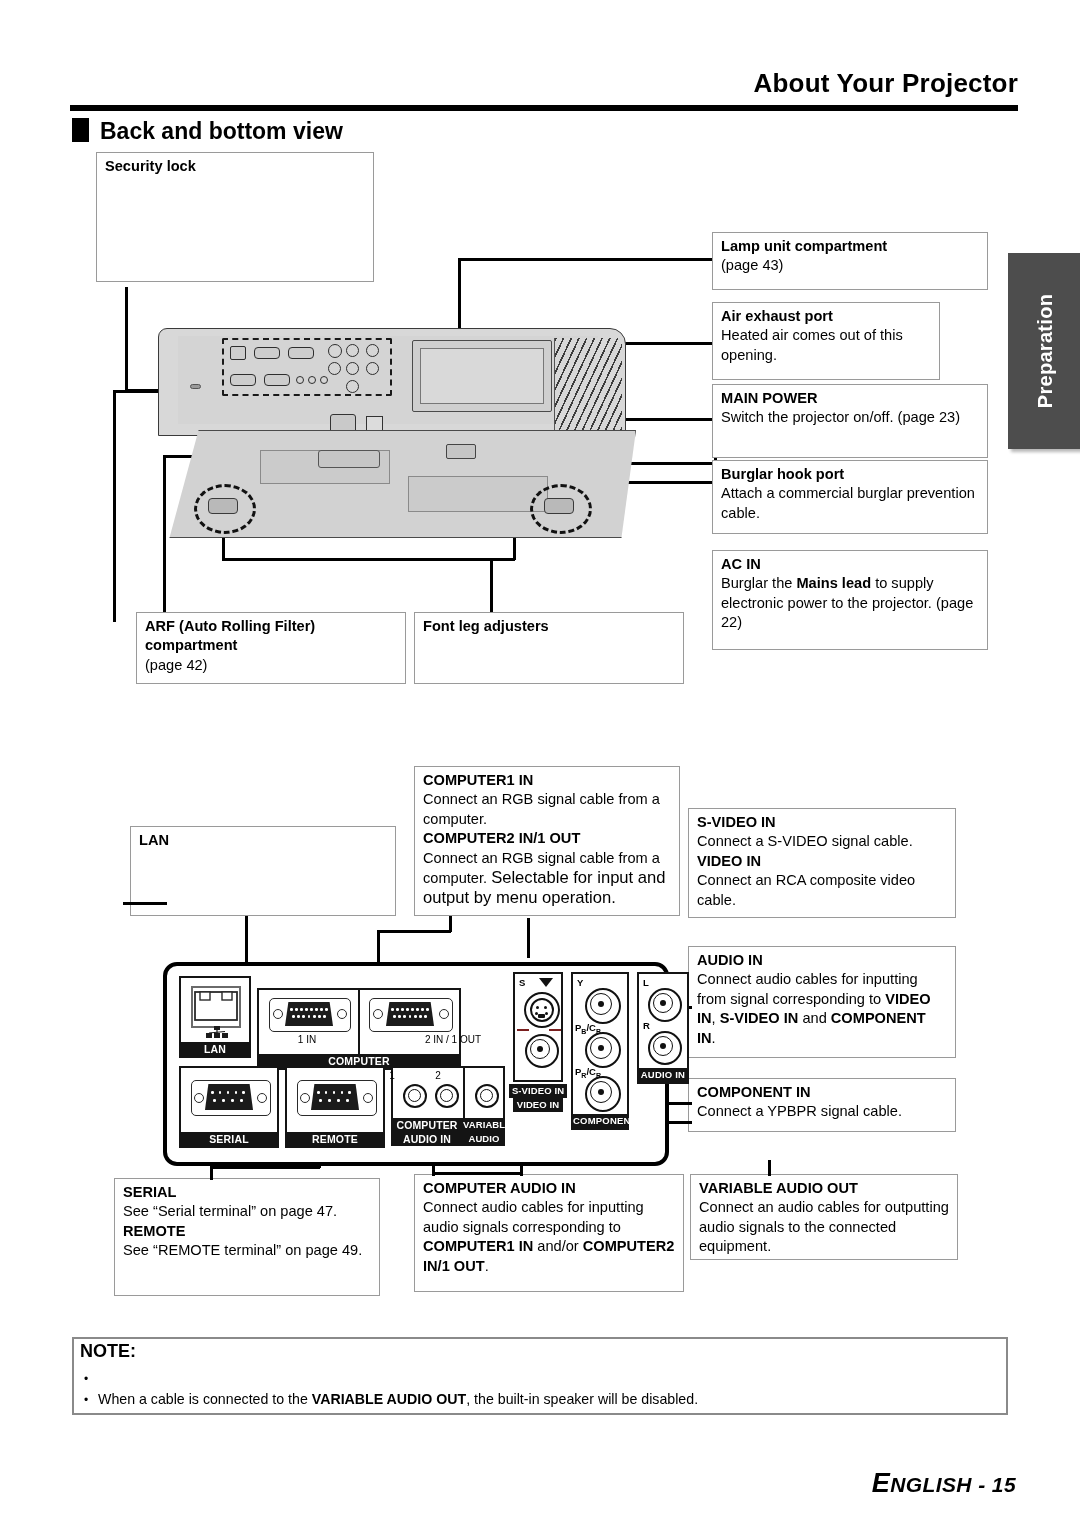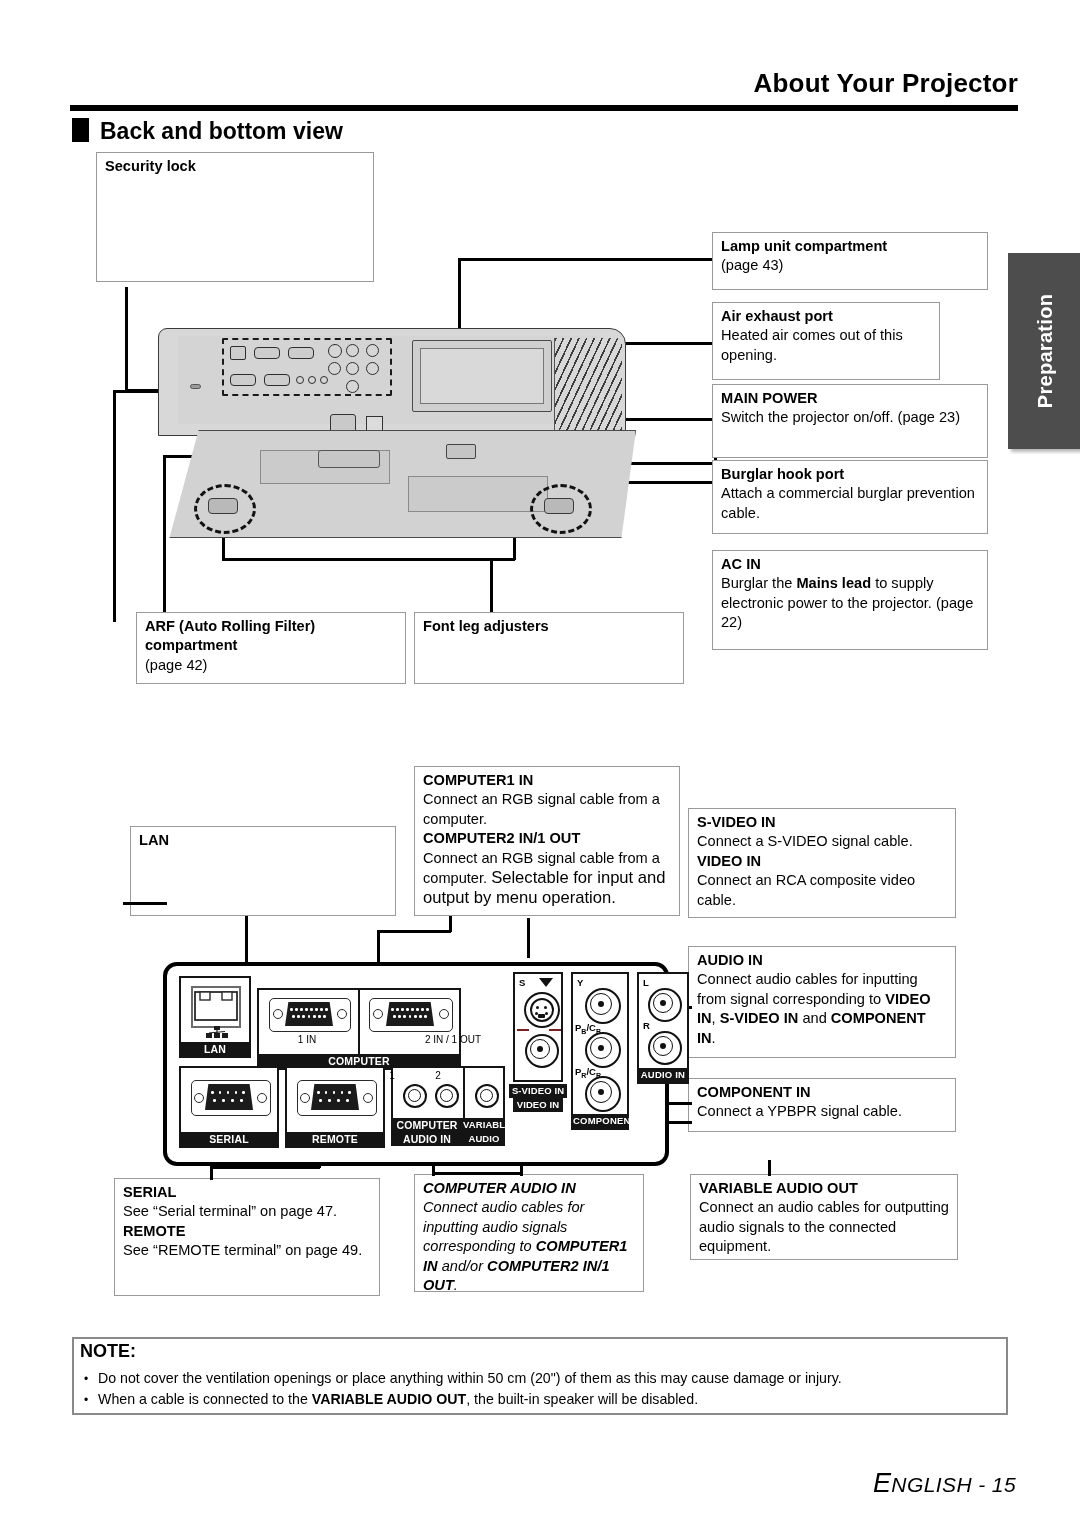--- a/index.html
+++ b/index.html
@@ -51,21 +51,21 @@
     border:2px solid #8a8a8a;box-sizing:border-box;background:#fff;
   }
   #note-label{top:1341px;left:80px;font-size:18px;font-weight:bold;}
   .note-item{font-size:14.2px;line-height:19px;}
   #note-item-0{top:1369px;left:98px;}
   #note-item-1{top:1390px;left:98px;}
   .note-bullet{position:absolute;left:-14px;top:1px;font-size:12px;}
 
   
   #footer{
-    top:1468px;right:64px;font-style:italic;font-weight:normal;
+    top:1468px;right:64px;font-style:italic;font-weight:bold;
     font-size:27px;letter-spacing:.4px;text-align:right;
   }
   #footer .small-caps{font-size:21px;}
 
   
   #projector-illustration{top:318px;left:150px;width:500px;height:240px;}
   .pj{position:absolute;box-sizing:border-box;}
   #pj-back-panel{
     left:8px;top:10px;width:468px;height:108px;background:#d8d8d8;
     border:1.6px solid #3a3a3a;border-radius:9px 16px 0 0;
@@ -302,21 +302,21 @@
   <span>Connect a YPBPR signal cable.</span>
 </div>
 
 <div class="abs callout" style="left:114px;top:1178px;width:266px;height:118px;">
   <span class="ttl">SERIAL</span>
   <span>See “Serial terminal” on page 47.</span>
   <span class="ttl">REMOTE</span>
   <span>See “REMOTE terminal” on page 49.</span>
 </div>
 
-<div class="abs callout" style="left:414px;top:1174px;width:230px;height:118px;font-style:italic;">
+<div class="abs callout" style="left:414px;top:1174px;width:270px;height:118px;">
   <span class="ttl">COMPUTER AUDIO IN</span>
   <span>Connect audio cables for inputting audio signals corresponding to </span><b>COMPUTER1 IN</b><span> and/or </span><b>COMPUTER2 IN/1 OUT</b><span>.</span>
 </div>
 
 <div class="abs callout" style="left:690px;top:1174px;width:268px;height:86px;">
   <span class="ttl">VARIABLE AUDIO OUT</span>
   <span>Connect an audio cables for outputting audio signals to the connected equipment.</span>
 </div>
 
 <div class="abs ln lnv3" style="left:245px;top:916px;height:48px;"></div>
@@ -537,21 +537,21 @@
       <i style="left:3px;top:3px;width:18px;height:18px;"></i>
       <b style="left:10px;top:10px;width:6px;height:6px;"></b>
     </div>
     <div class="grp-lbl" style="font-size:9.5px;">AUDIO IN</div>
   </div>
 </div>
 
 <div class="abs" id="note-box"></div>
 <div class="abs" id="note-label">NOTE:</div>
 <div class="abs note-item" id="note-item-0">
-  <span class="note-bullet">•</span><span>Do not cover the ventilation openings or place anything within 50 cm (20") of them as this may cause damage or injury.</span><b></b><span></span>
+  <span class="note-bullet">•</span><b></b><span></span>
 </div>
 <div class="abs note-item" id="note-item-1">
   <span class="note-bullet">•</span><span>When a cable is connected to the </span><b>VARIABLE AUDIO OUT</b><span>, the built-in speaker will be disabled.</span>
 </div>
 
 <div class="abs" id="footer">
   <span>E</span><span class="small-caps">NGLISH</span><span class="small-caps"> - </span><span class="small-caps">15</span>
 </div>
 
 </body></html>

